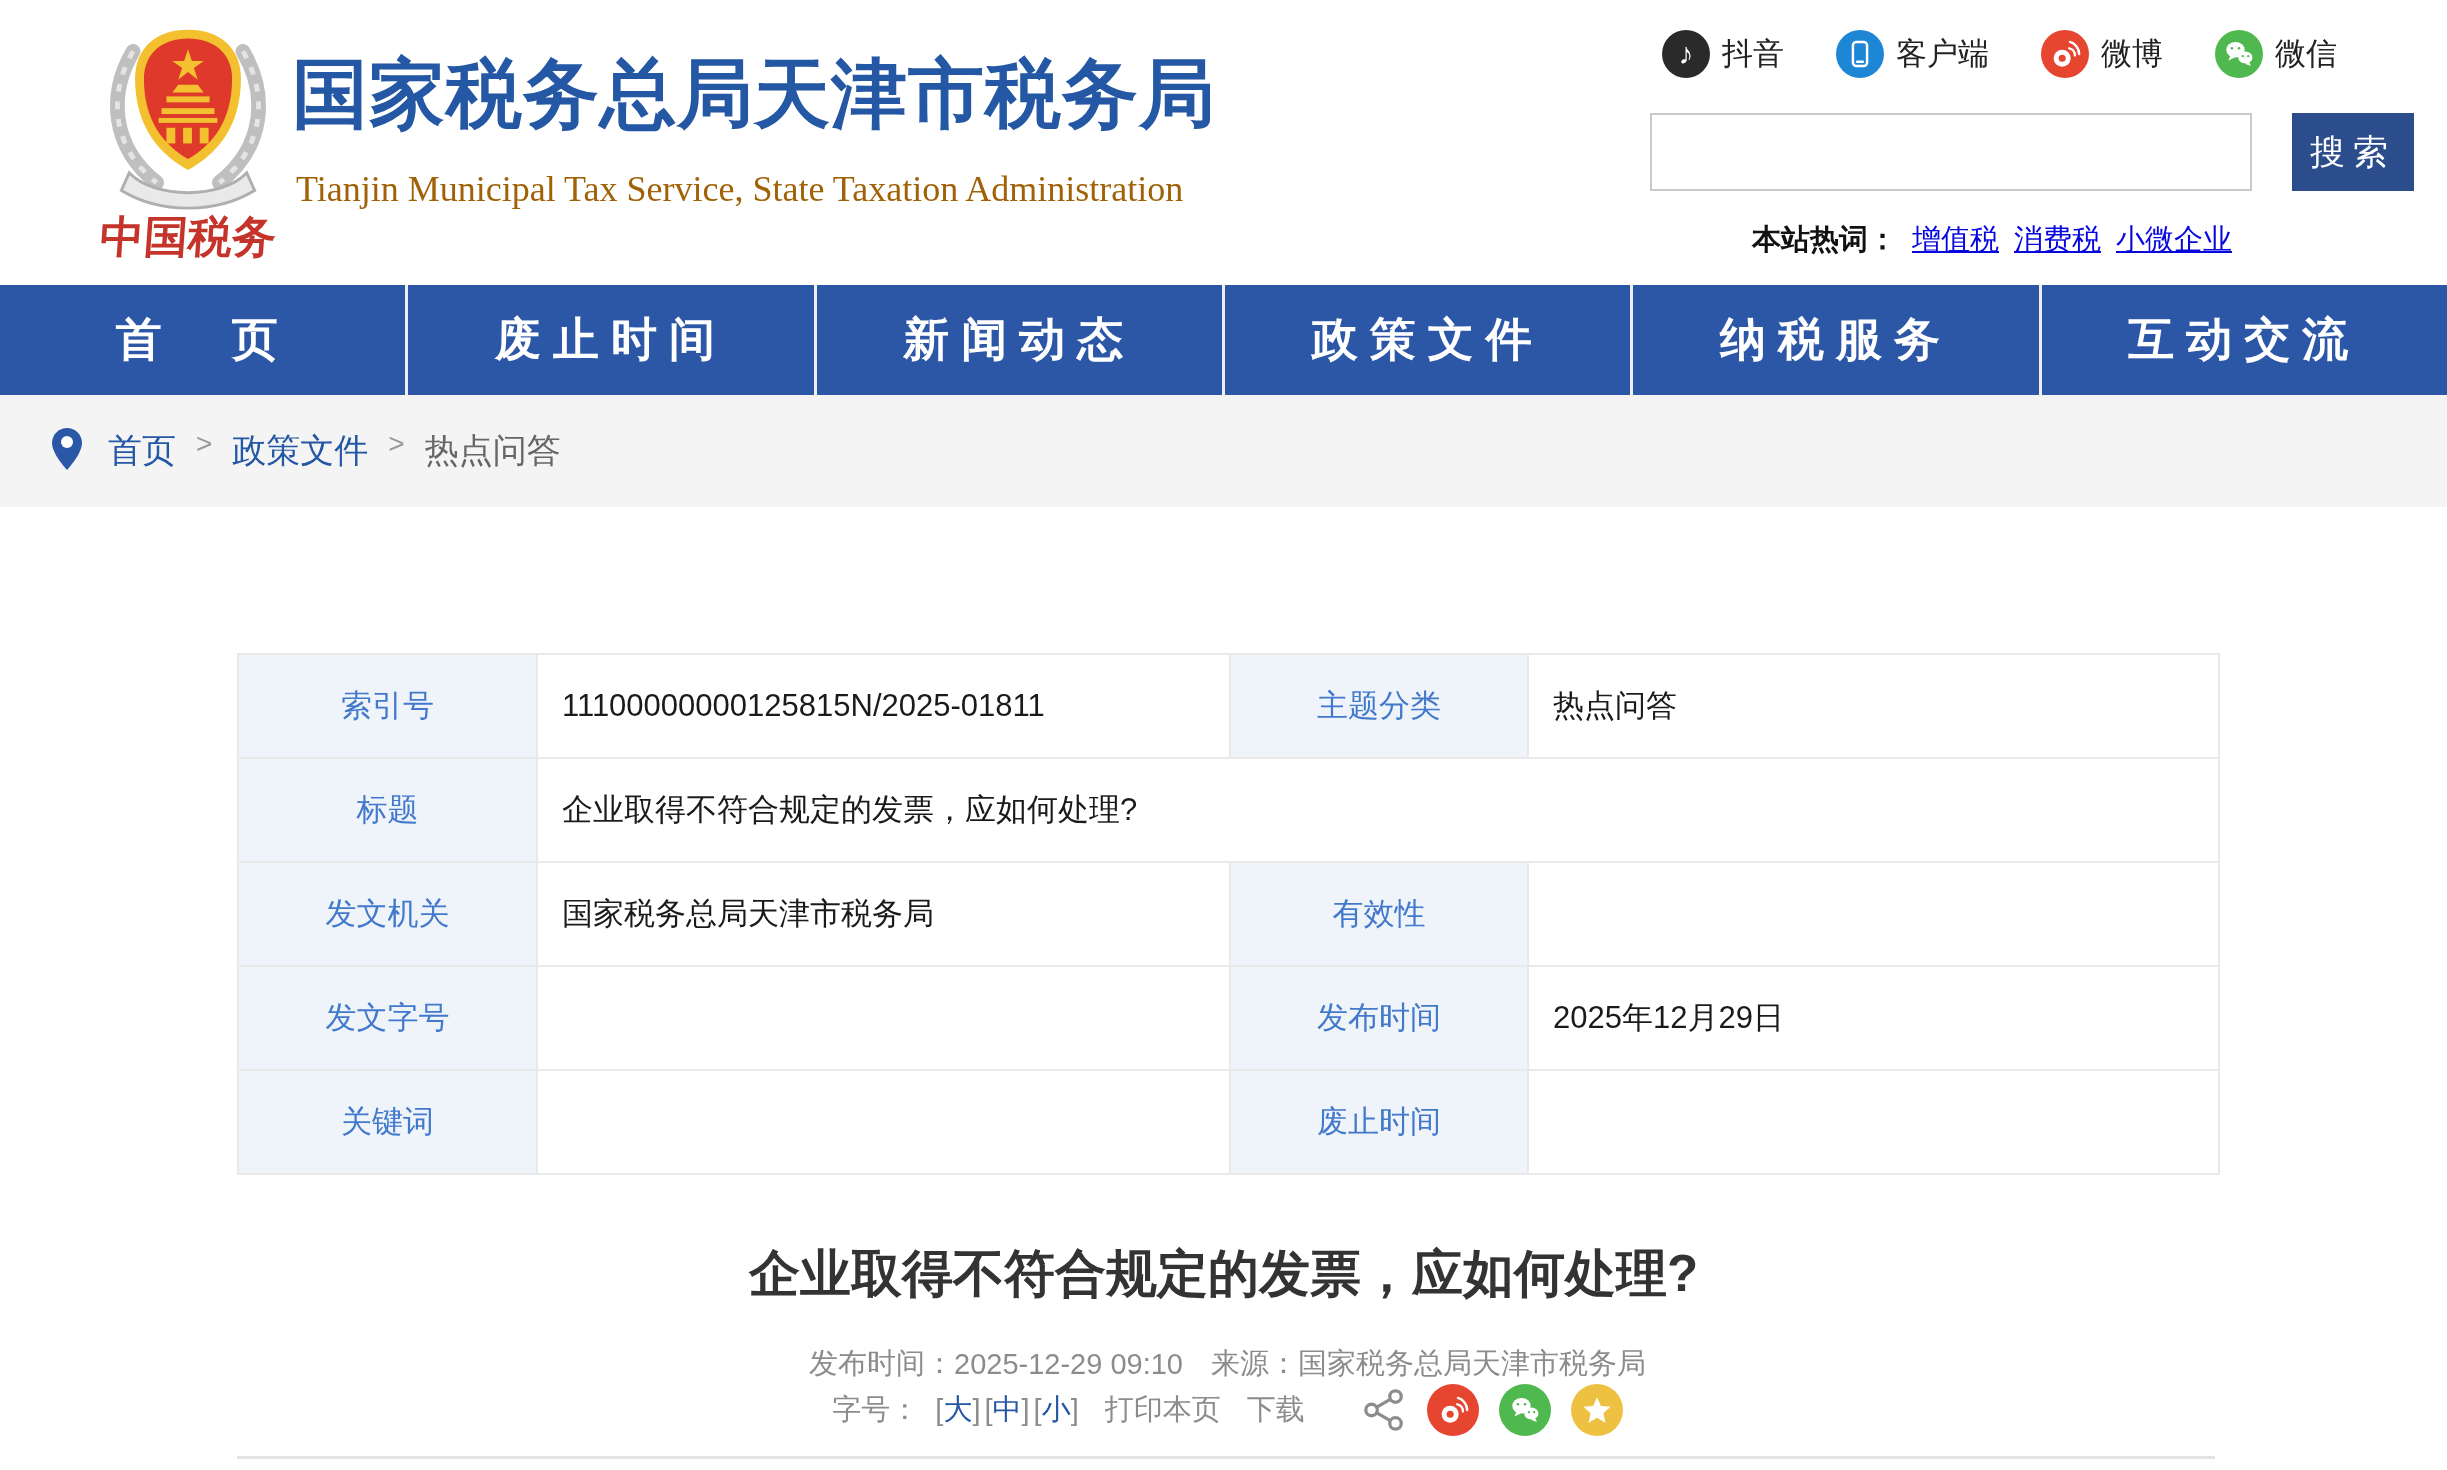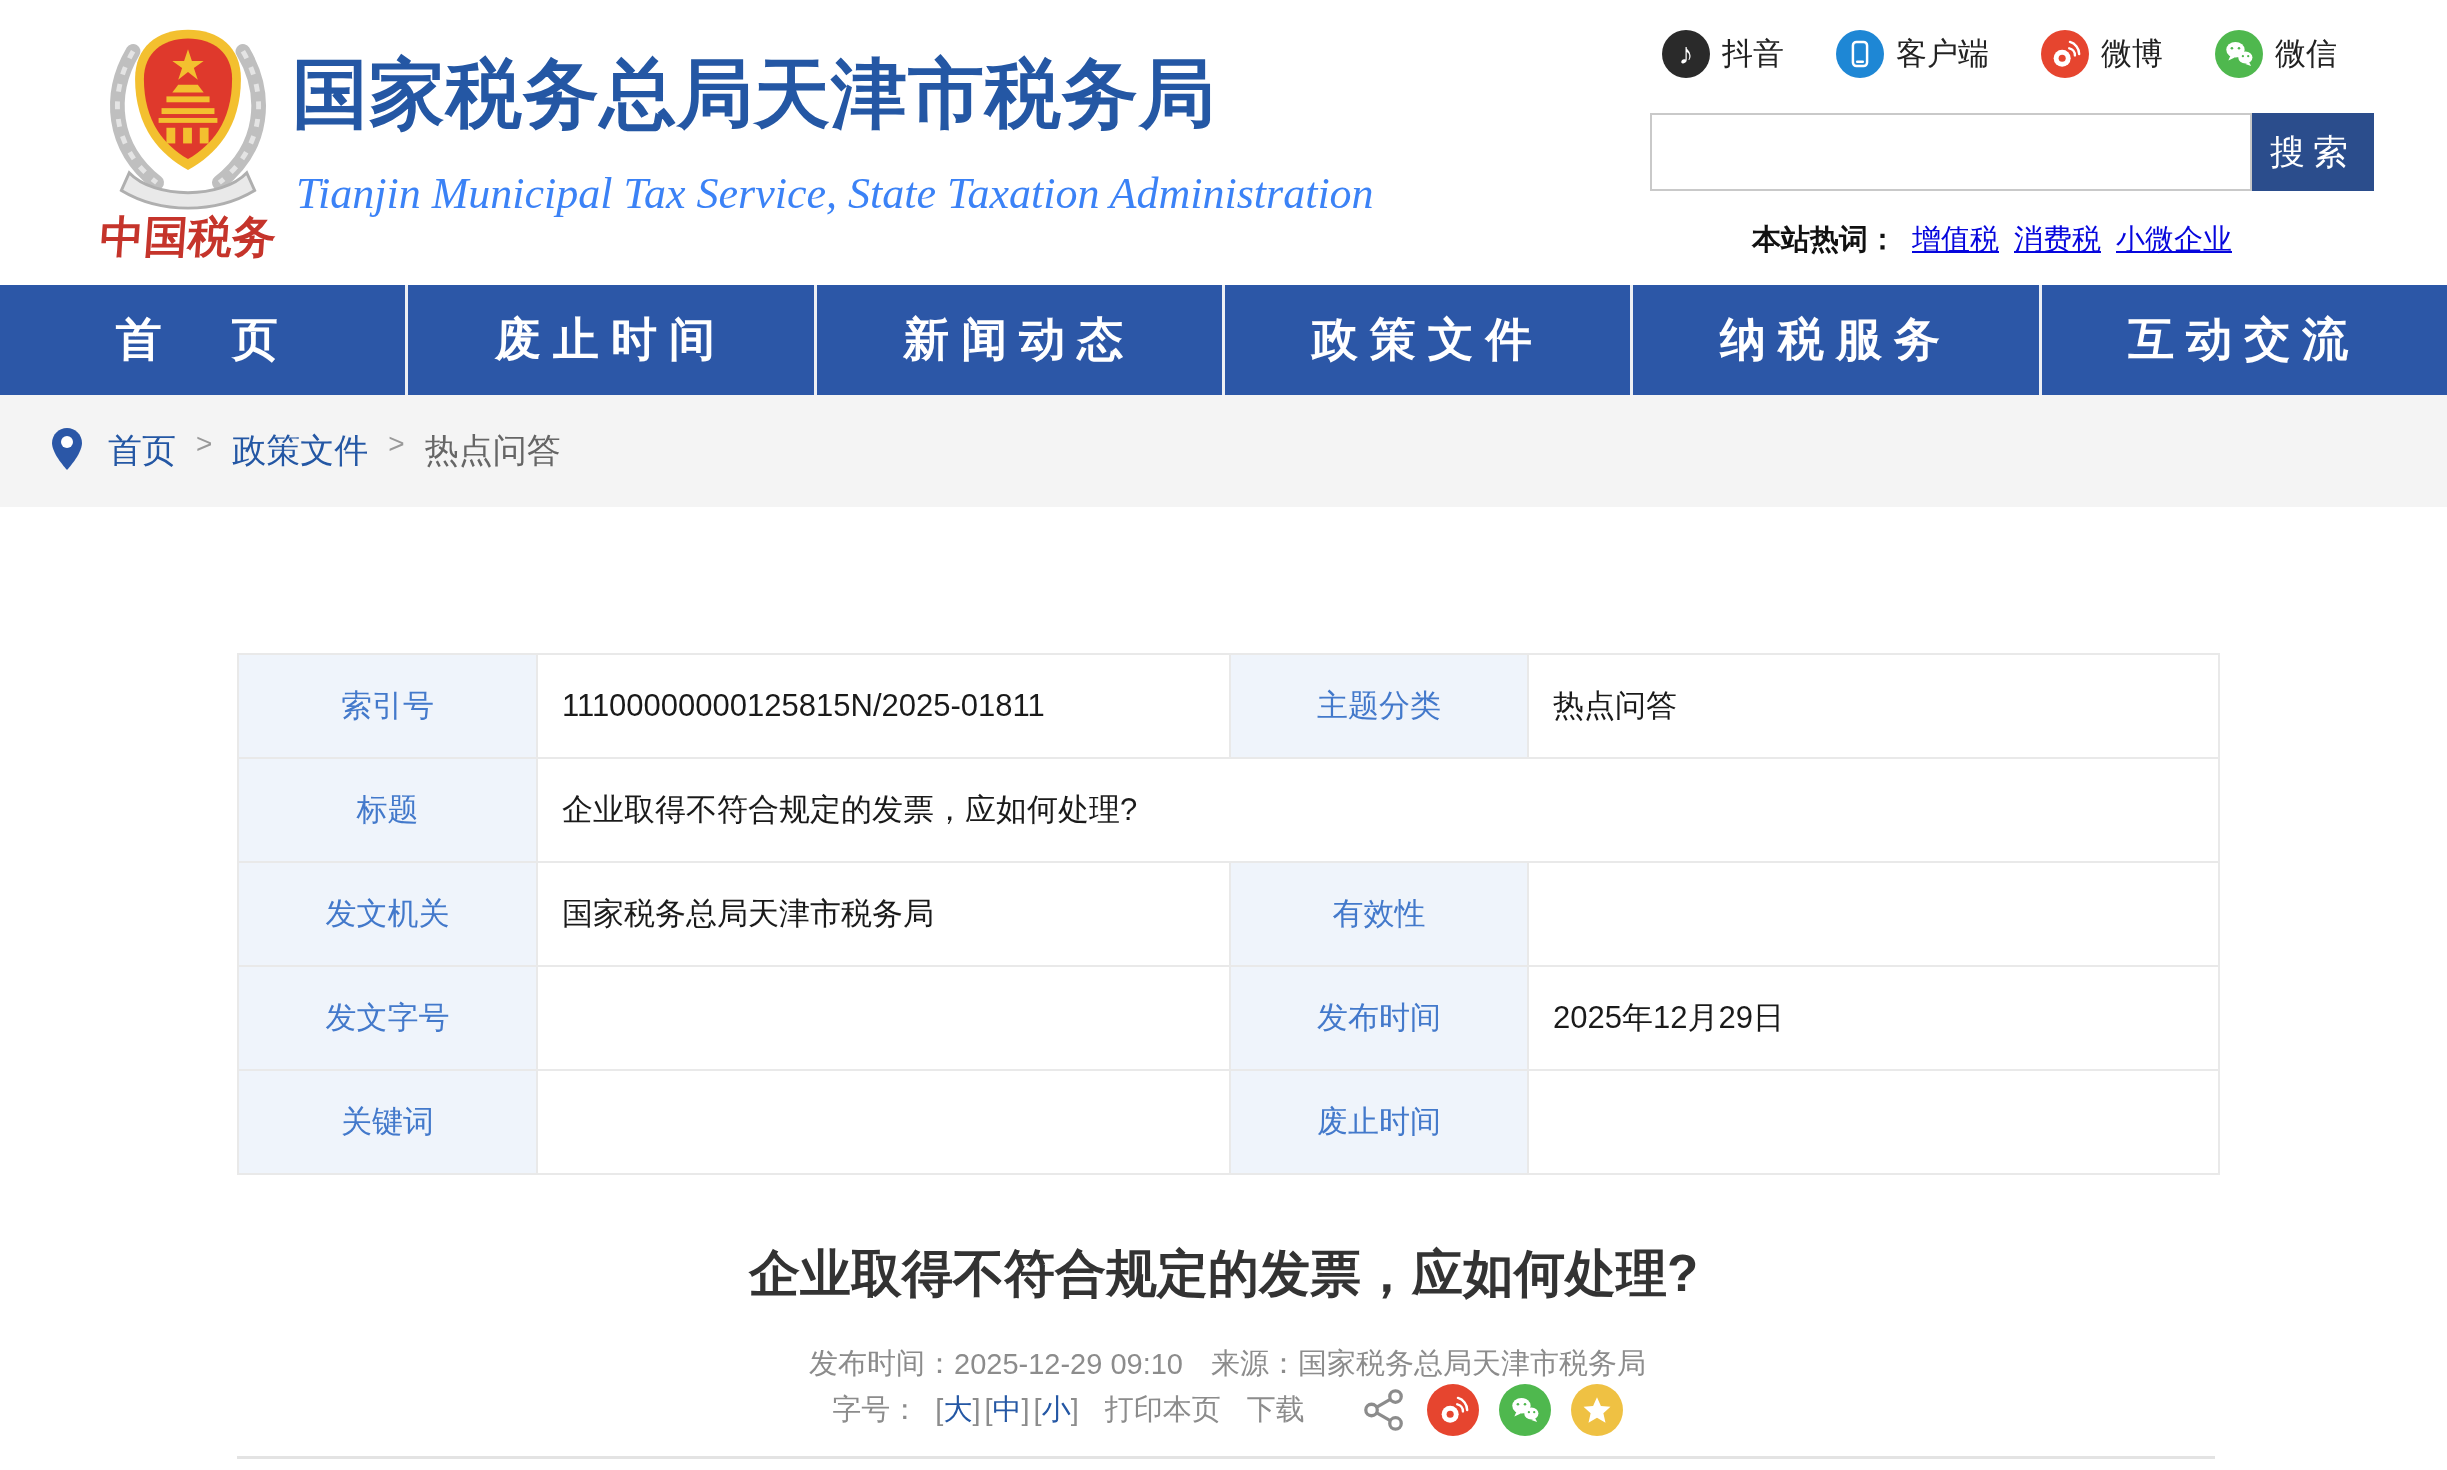--- a/index.html
+++ b/index.html
@@ -8,36 +8,36 @@
     font-family:"Liberation Sans",sans-serif;overflow:hidden;
   }
   
   .header{position:absolute;top:0;left:0;width:2447px;height:285px;background:#fff;}
   .logo-emblem{position:absolute;left:98px;top:18px;width:180px;height:196px;}
   .logo-caption{position:absolute;left:80px;top:208px;width:216px;text-align:center;
     font-size:44px;font-weight:bold;color:#C5342B;font-family:"Liberation Serif",serif;
     transform:skewX(-4deg);}
   .site-title{position:absolute;left:292px;top:44px;font-size:76px;font-weight:bold;
     color:#2457A4;letter-spacing:1px;white-space:nowrap;}
-  .site-subtitle{position:absolute;left:296px;top:168px;font-size:44px;color:#3b82f6;
-    font-family:"Liberation Serif",serif;white-space:nowrap;font-style:italic;}
+  .site-subtitle{position:absolute;left:296px;top:168px;font-size:36px;color:#a16207;
+    font-family:"Liberation Serif",serif;white-space:nowrap;}
   .social-row{position:absolute;top:30px;left:1662px;display:flex;align-items:center;gap:52px;}
   .social-item{display:flex;align-items:center;gap:12px;font-size:31px;color:#222;cursor:pointer;}
   .ic{width:48px;height:48px;border-radius:50%;display:flex;align-items:center;justify-content:center;flex:0 0 auto;}
   .ic svg{width:34px;height:34px;}
   .ic-douyin{background:#2A2A2A;color:#fff;font-size:30px;font-weight:bold;}
   .ic-client{background:#1E87D5;}
   .ic-weibo{background:#E6452F;}
   .ic-wechat{background:#4FB84E;}
   .ic-star{background:#EFC143;}
   .search-box{position:absolute;top:113px;left:1650px;display:flex;}
   .search-input{width:602px;height:78px;border:2px solid #C9C9C9;font-size:30px;padding:0 18px;
     box-sizing:border-box;background:#fff;outline:none;}
   .search-btn{width:122px;height:78px;background:#2B4D8C;color:#fff;font-size:35px;border:none;
-    letter-spacing:8px;cursor:pointer;font-family:inherit;}
+    letter-spacing:8px;cursor:pointer;font-family:inherit;margin-left:40px;}
   .hotwords{position:absolute;top:220px;left:1752px;font-size:29px;display:flex;gap:15px;align-items:center;white-space:nowrap;}
   .hotwords .prefix{font-weight:bold;color:#111;}
   .hotlink{color:#0606DD;text-decoration:underline;cursor:pointer;}
   
   .nav{position:absolute;top:285px;left:0;width:2447px;height:110px;background:#2C57A7;display:flex;}
   .nav-item{flex:1;display:flex;align-items:center;justify-content:center;color:#fff;font-size:46px;
     font-weight:bold;letter-spacing:12px;border-right:3px solid #EDEFF4;cursor:pointer;}
   .nav-item:last-child{border-right:none;}
   
   .breadcrumb-band{position:absolute;top:395px;left:0;width:2447px;height:112px;background:#F4F4F4;

